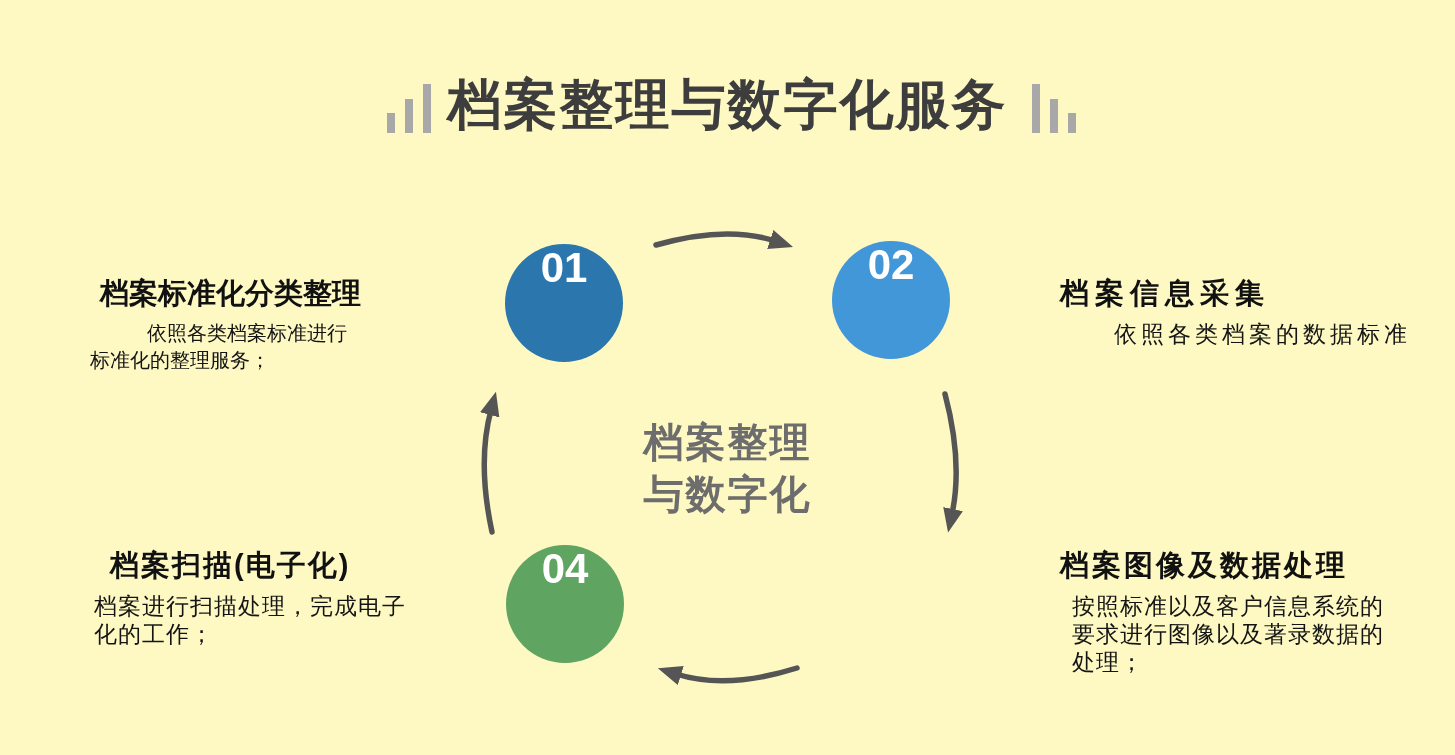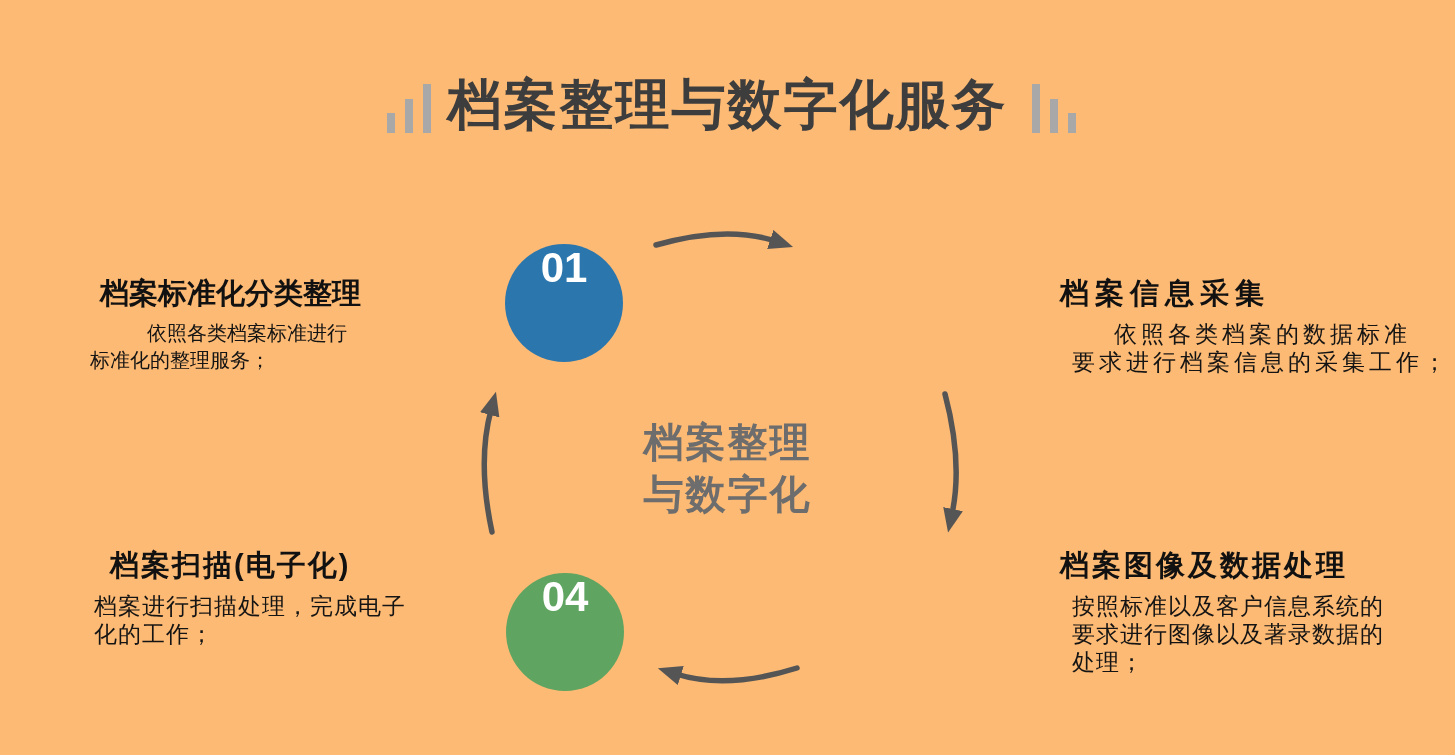--- a/index.html
+++ b/index.html
@@ -1,17 +1,17 @@
 <!DOCTYPE html>
 <html><head>
 <meta charset="utf-8">
 <style>
   html,body { margin:0; padding:0; background:#ffffff; }
   .canvas {
-    position:relative; width:1455px; height:755px; background:#fdba74;
+    position:relative; width:1455px; height:755px; background:#fef9c3;
     overflow:hidden; font-family:"Liberation Sans", sans-serif;
   }
 
   
   .page-title {
     position:absolute; left:0; right:0; top:73px; margin:0;
     text-align:center; font-size:54px; font-weight:bold;
     line-height:62px; letter-spacing:2px;
   }
   .bars { position:absolute; display:flex; align-items:flex-end; gap:10px; height:50px; }
@@ -22,21 +22,21 @@
 
   
   .step-circle {
     position:absolute; width:118px; height:118px; border-radius:50%;
     display:flex; align-items:flex-start; justify-content:center;
     color:#ffffff; font-size:42px; font-weight:bold;
   }
   .c01 { left:505px; top:244px; }
   .c02 { left:832px; top:241px; }
   .c03 { left:832px; top:563px; }
-  .c04 { left:506px; top:573px; }
+  .c04 { left:506px; top:545px; }
 
   
   .center-label {
     position:absolute; left:0; right:0; top:416px; text-align:center;
     font-size:40px; font-weight:bold; line-height:52px; letter-spacing:2px;
   }
 
   
   .arrows-layer { position:absolute; left:0; top:0; pointer-events:none; }
 
@@ -91,39 +91,41 @@
     </defs>
     <path d="M 656 245 Q 726 225 775 241" fill="none" stroke-width="5.5" stroke-linecap="round" marker-end="url(#ah)" style="stroke: rgb(85, 85, 85);"></path>
     <path d="M 945 394 Q 963 462 952 514" fill="none" stroke-width="5.5" stroke-linecap="round" marker-end="url(#ah)" style="stroke: rgb(85, 85, 85);"></path>
     <path d="M 797 668 Q 727 690 676 674" fill="none" stroke-width="5.5" stroke-linecap="round" marker-end="url(#ah)" style="stroke: rgb(85, 85, 85);"></path>
     <path d="M 492 532 Q 477 462 491 410" fill="none" stroke-width="5.5" stroke-linecap="round" marker-end="url(#ah)" style="stroke: rgb(85, 85, 85);"></path>
   </svg>
 
   <div class="step-circle c01" style="background-color: rgb(43, 118, 173);">
     <span>01</span>
   </div>
+  <div class="step-circle c02" style="background-color: rgb(66, 151, 217);">
+    <span>02</span>
+  </div>
   <div class="step-circle c04" style="background-color: rgb(95, 164, 96);">
     <span>04</span>
   </div>
 
   <div class="center-label" style="color: rgb(109, 109, 109);">
     <div>档案整理</div>
     <div>与数字化</div>
   </div>
 
   <div class="block block-01">
     <h2>档案标准化分类整理</h2>
     <div class="line indent">依照各类档案标准进行</div>
     <div class="line">标准化的整理服务；</div>
   </div>
 
   <div class="block block-02">
     <h2>档案信息采集</h2>
     <div class="line indent">依照各类档案的数据标准</div>
-    <div class="line">要求进行档案信息的采集工作；</div>
   </div>
 
   <div class="block block-03">
     <h2>档案图像及数据处理</h2>
     <div class="line">按照标准以及客户信息系统的</div>
     <div class="line">要求进行图像以及著录数据的</div>
     <div class="line">处理；</div>
   </div>
 
   <div class="block block-04">

